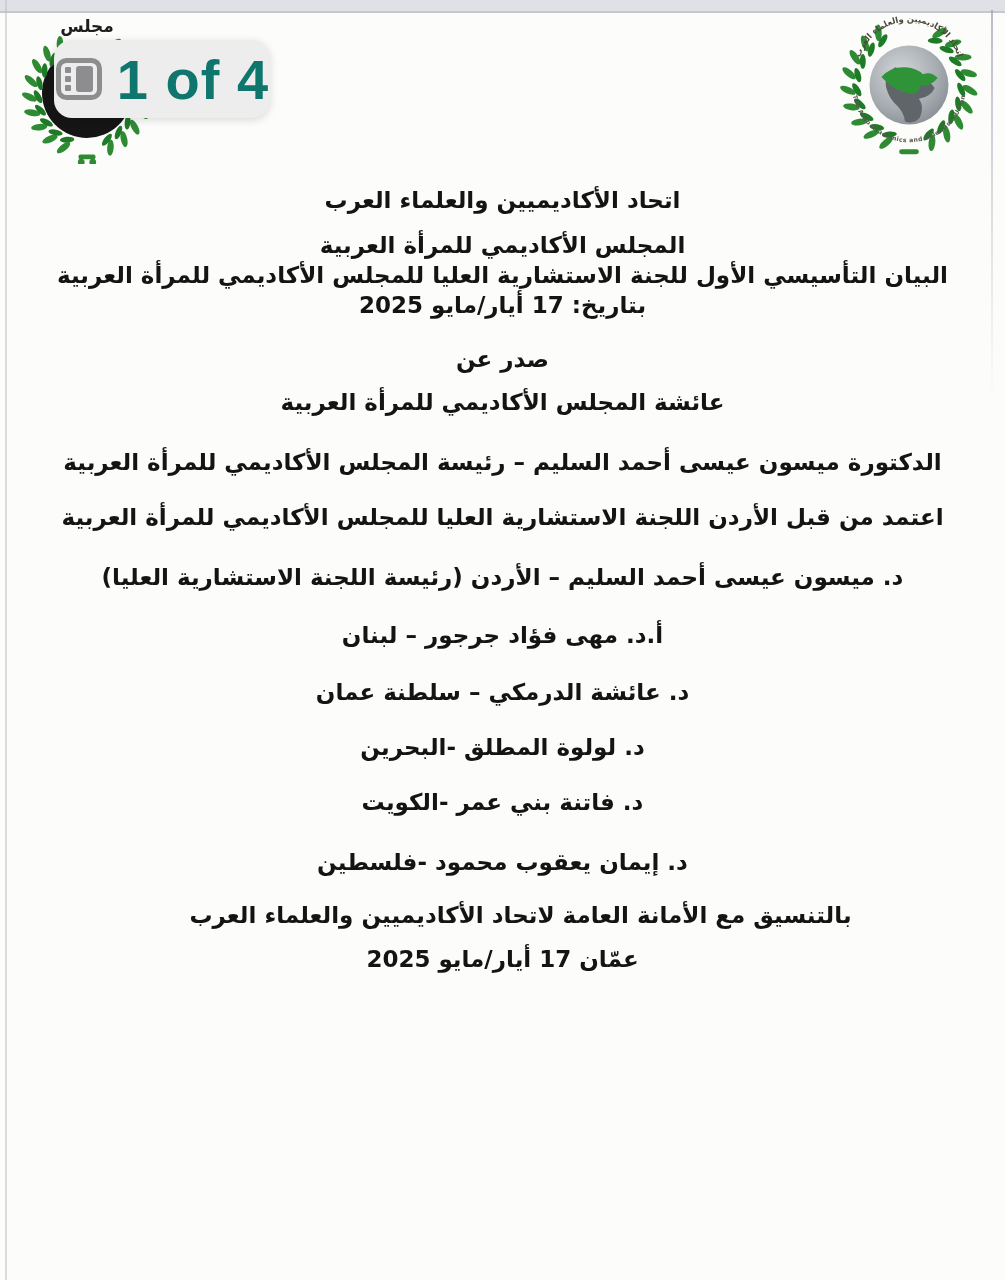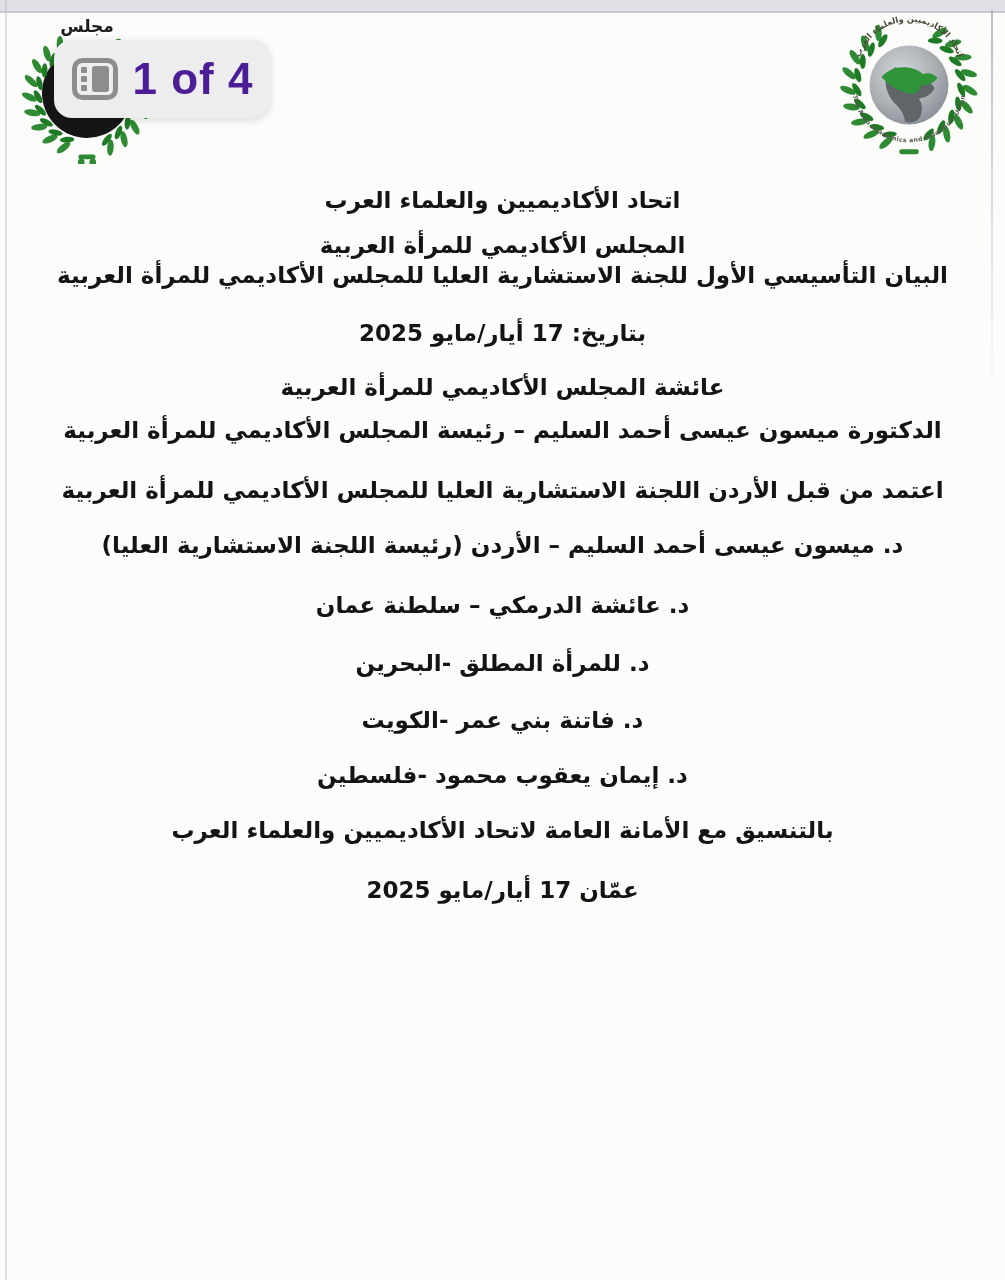--- a/index.html
+++ b/index.html
@@ -22,37 +22,37 @@
   
   .page-badge{
     position:absolute;left:54px;top:40px;width:216px;height:78px;
     background:#ededee;border-radius:18px;
     box-shadow:0 2px 8px rgba(0,0,0,.14);
     display:flex;align-items:center;justify-content:center;gap:14px;
     cursor:default;
   }
   .page-badge .badge-label{
     font-family:"Liberation Sans","DejaVu Sans",sans-serif;
-    font-weight:bold;font-size:44px;color:#4c1d95;letter-spacing:1px;
+    font-weight:bold;font-size:56px;color:#0f766e;letter-spacing:1px;
   }
 
   
   .doc{
     position:absolute;top:185px;left:0;width:1005px;
     text-align:center;direction:rtl;
     color:#141414;
   }
   .line{
     height:30px;line-height:30px;
     font-size:23px;font-weight:bold;
     white-space:nowrap;
   }
   .line:nth-child(1){margin-bottom:15px;}
   .line:nth-child(2){}
-  .line:nth-child(3){margin-bottom:28px;}
+  .line:nth-child(3){}
   .line:nth-child(4){margin-bottom:24px;}
   .line:nth-child(5){margin-bottom:13px;}
   .line:nth-child(6){margin-bottom:30px;}
   .line:nth-child(7){margin-bottom:25px;}
   .line:nth-child(8){margin-bottom:30px;}
   .line:nth-child(9){margin-bottom:28px;}
   .line:nth-child(10){margin-bottom:27px;}
   .line:nth-child(11){margin-bottom:25px;}
   .line:nth-child(12){margin-bottom:25px;}
   .line:nth-child(13){margin-bottom:30px;}
@@ -159,23 +159,25 @@
       <textPath href="#arcBotR" startOffset="50%" text-anchor="middle">The Arab Academics and Scientists Union</textPath>
     </text>
   </svg>
 </div>
 
 <div class="doc" dir="rtl">
   <div class="line">اتحاد الأكاديميين والعلماء العرب</div>
   <div class="line">المجلس الأكاديمي للمرأة العربية</div>
   <div class="line">البيان التأسيسي الأول للجنة الاستشارية العليا للمجلس الأكاديمي للمرأة العربية</div>
   <div class="line">بتاريخ: 17 أيار/مايو 2025</div>
+  <div class="line">صدر عن</div>
   <div class="line">عائشة المجلس الأكاديمي للمرأة العربية</div>
   <div class="line">الدكتورة ميسون عيسى أحمد السليم – رئيسة المجلس الأكاديمي للمرأة العربية</div>
   <div class="line">اعتمد من قبل الأردن اللجنة الاستشارية العليا للمجلس الأكاديمي للمرأة العربية</div>
   <div class="line">د. ميسون عيسى أحمد السليم – الأردن  (رئيسة اللجنة الاستشارية العليا)</div>
+  <div class="line">أ.د. مهى فؤاد جرجور – لبنان</div>
   <div class="line">د. عائشة الدرمكي – سلطنة عمان</div>
-  <div class="line">د. للمرأة المطلق -البحرين</div>
+  <div class="line">د. لولوة المطلق -البحرين</div>
   <div class="line">د. فاتنة بني عمر -الكويت</div>
   <div class="line">د. إيمان يعقوب محمود -فلسطين</div>
   <div class="line">بالتنسيق مع الأمانة العامة لاتحاد الأكاديميين والعلماء العرب</div>
   <div class="line">عمّان 17 أيار/مايو 2025</div>
 </div>
 
 </body></html>

